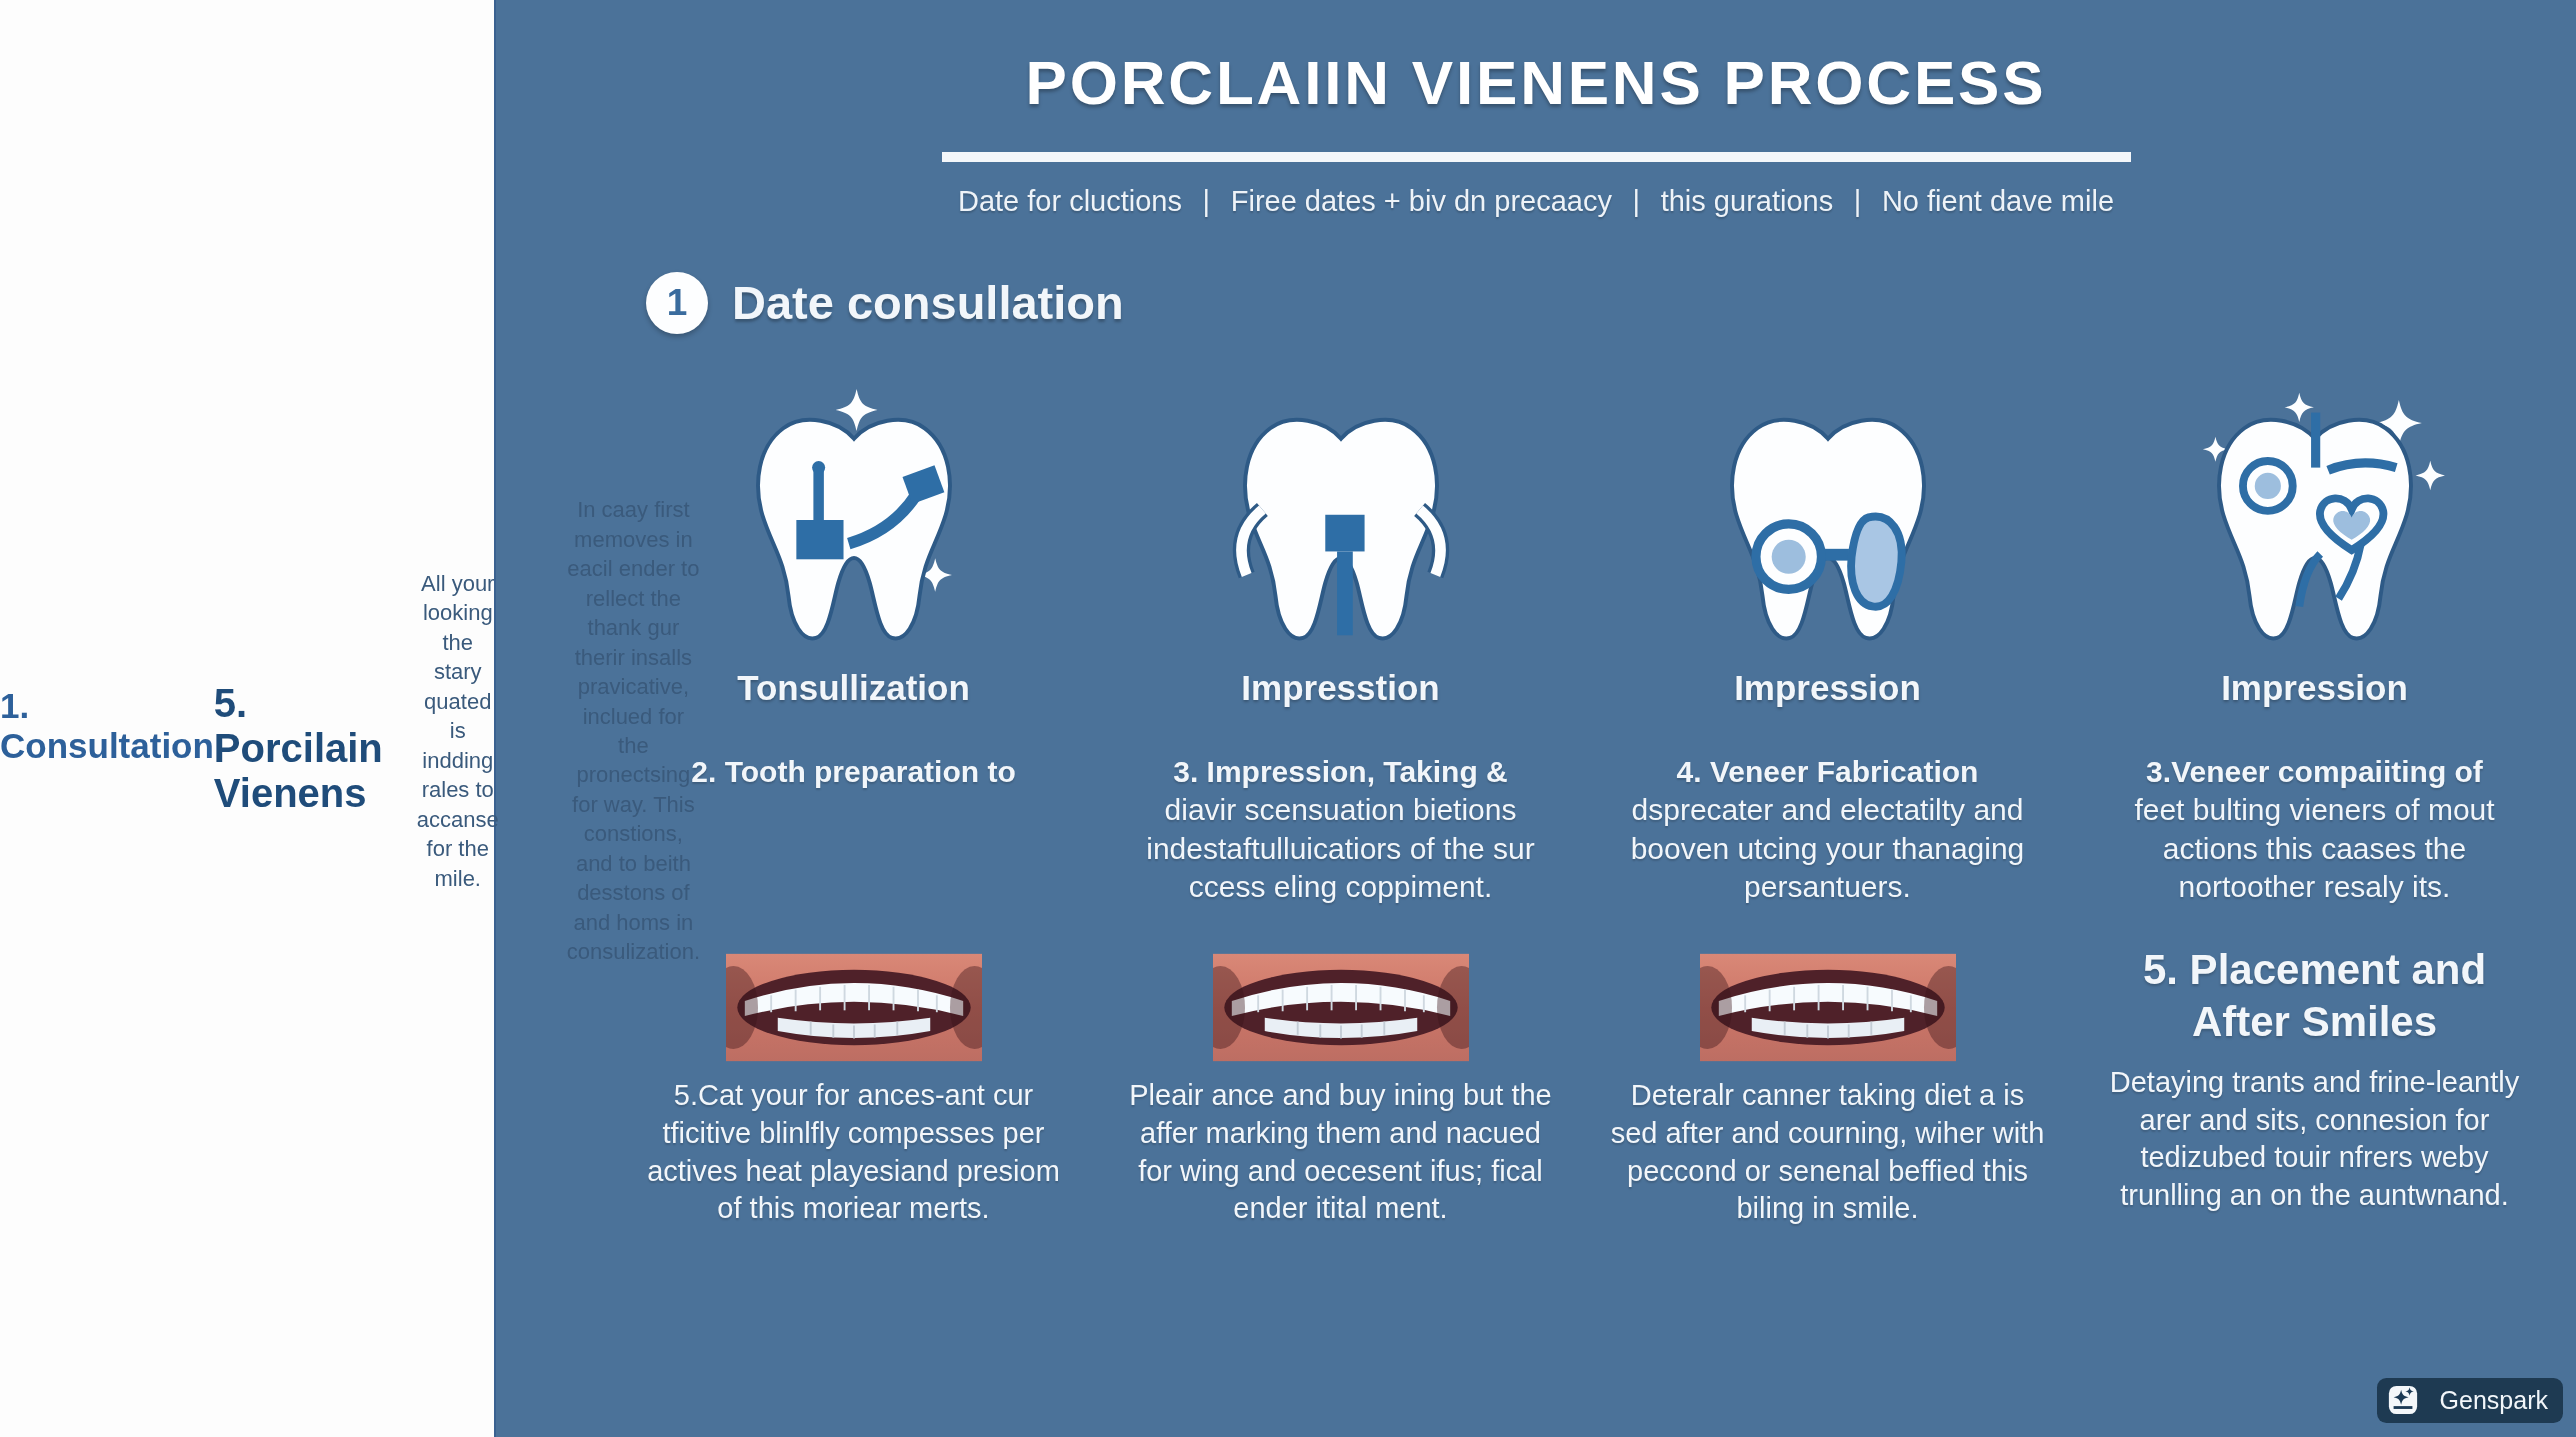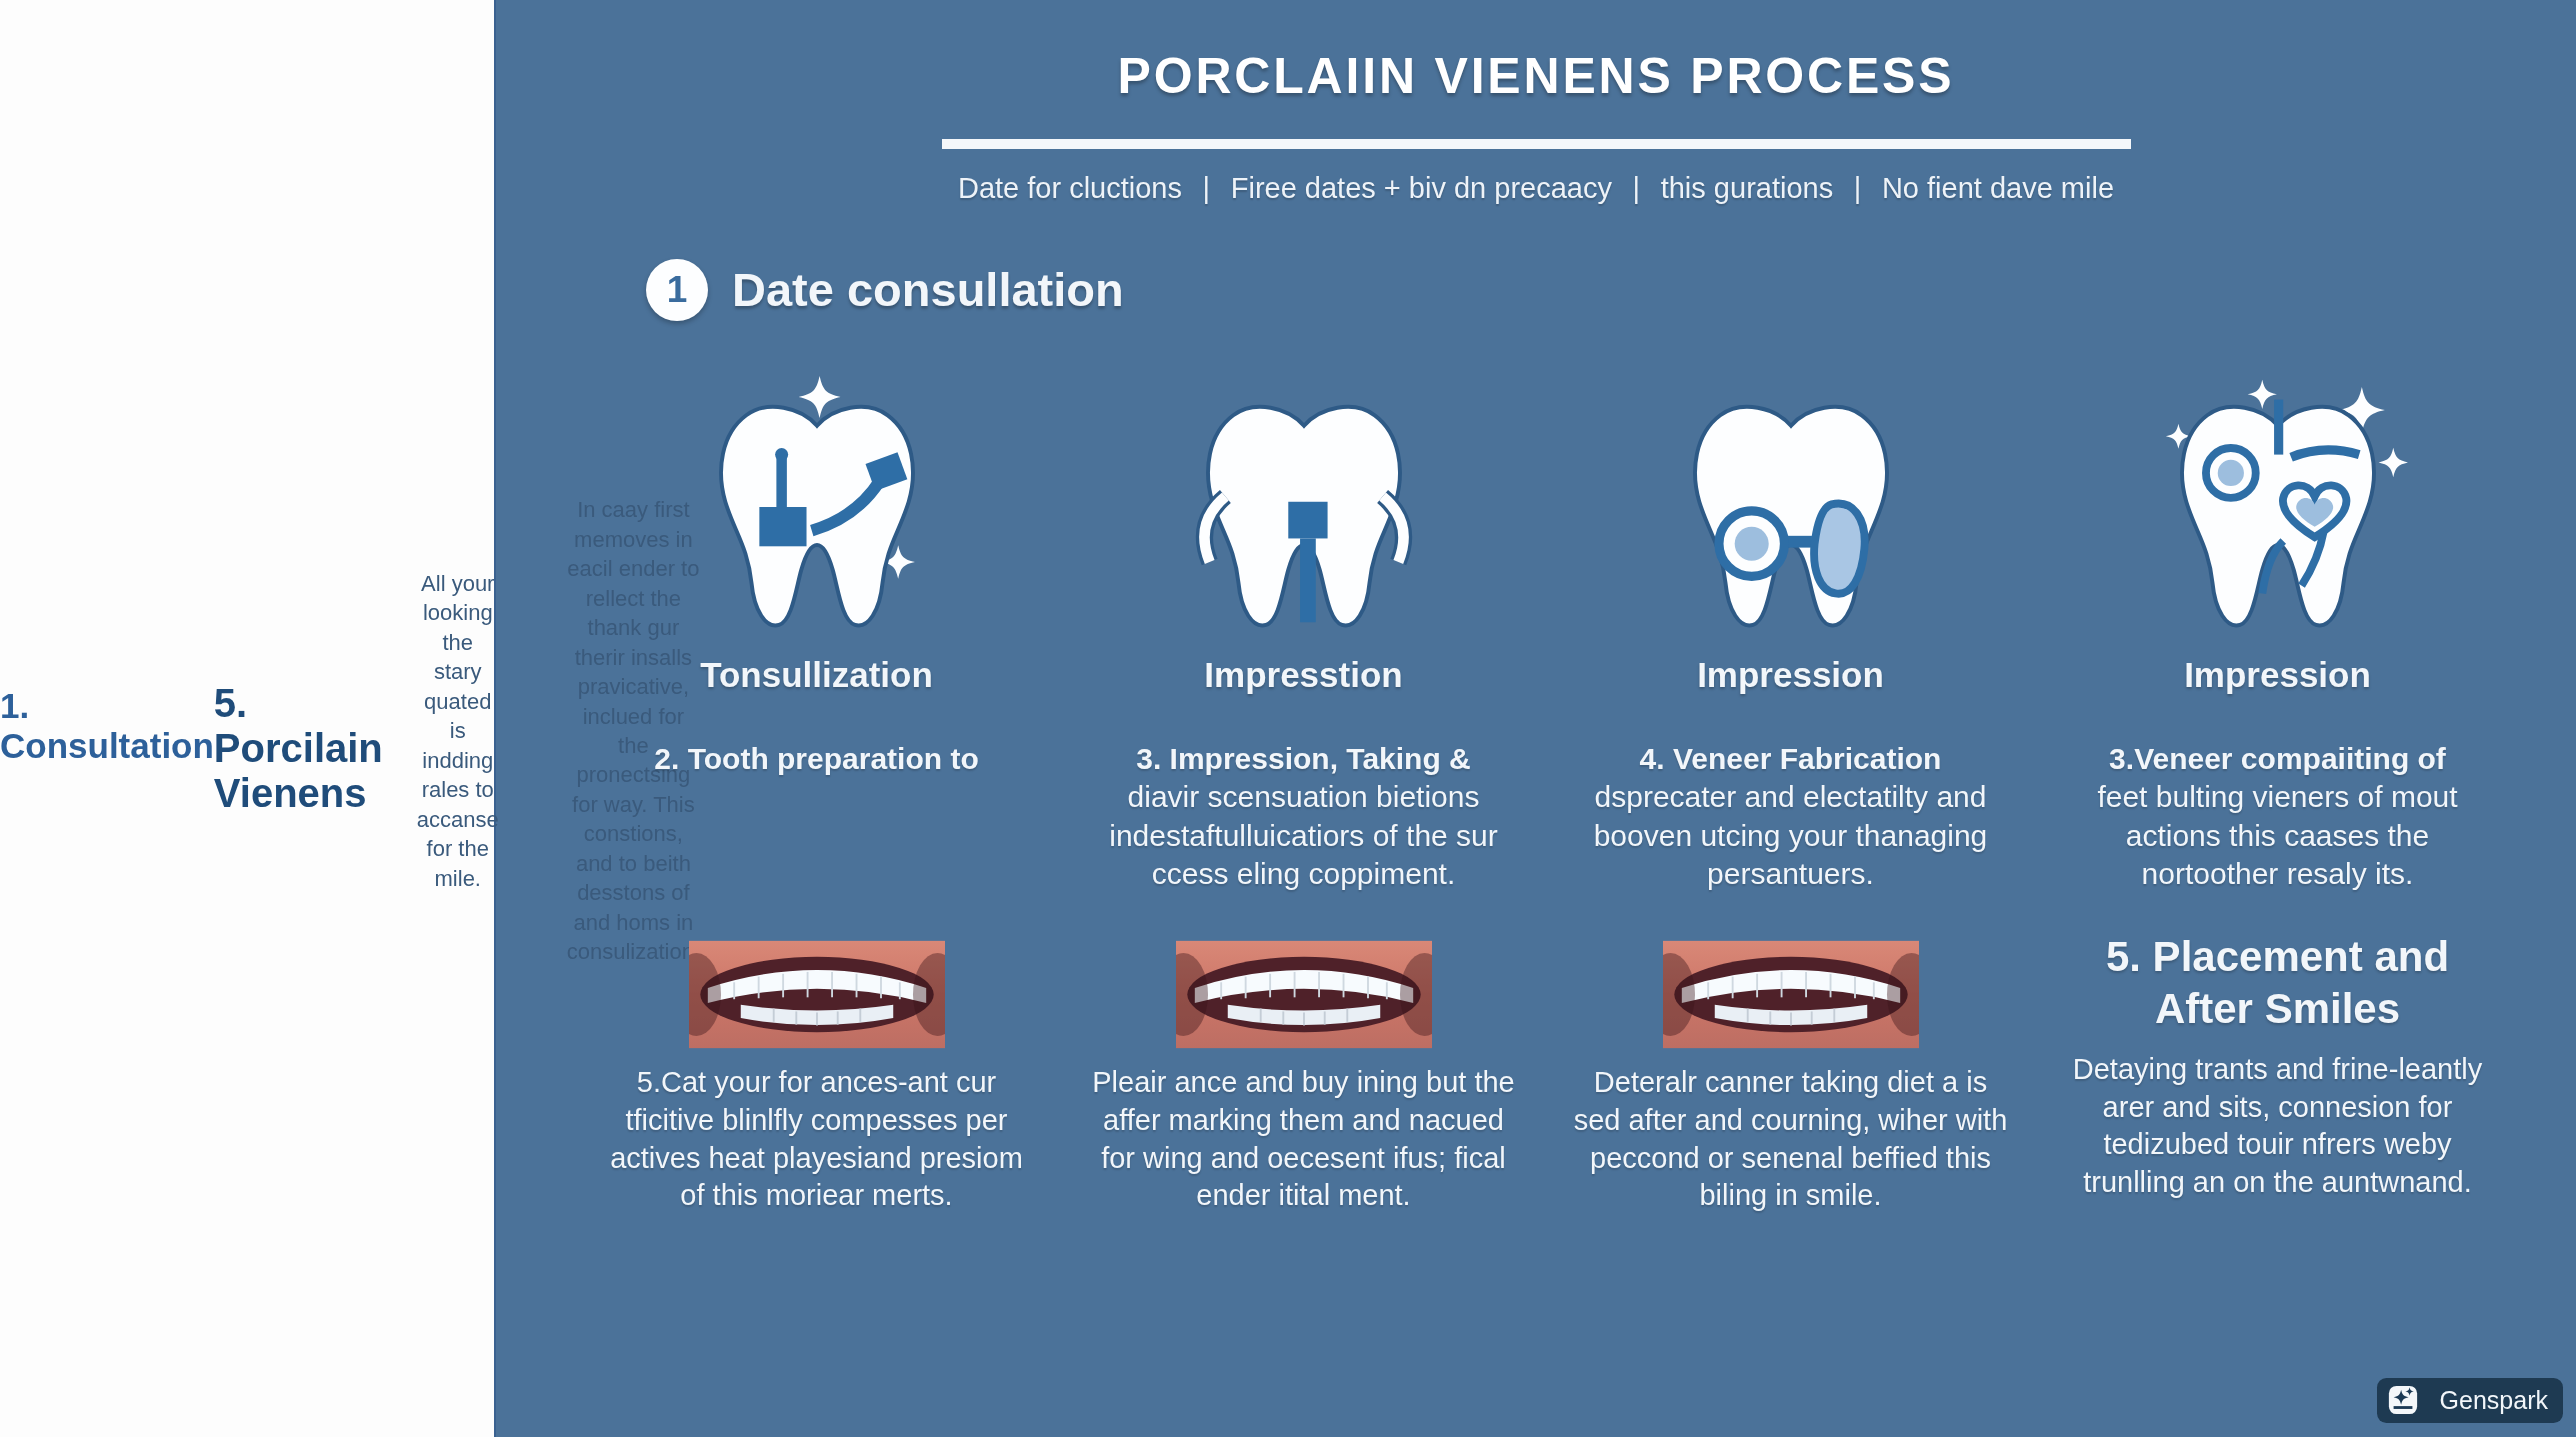--- a/index.html
+++ b/index.html
@@ -9,31 +9,31 @@
   .sidebar{position:absolute;left:0;top:0;width:496px;height:100%;background:#fdfdfd;
            display:flex;align-items:center;box-sizing:border-box;
            border-right:2.8px solid #3a6190;}
   .logo{margin-top:51px;}
   .aid{margin-top:60px;}
   .consult{margin-top:13px;font-size:35px;font-weight:bold;color:#2d609a;}
   .sb-heading{margin-top:58px;font-size:40px;font-weight:bold;color:#1f4c7a;}
   .sb-para{margin:24px 0 0;padding:0 34px;font-size:22px;line-height:1.34;color:#3a5a7c;text-align:center;}
   
   .main{position:absolute;left:496px;top:0;right:0;height:100%;color:#f2f6fa;}
-  .title{margin:47px 0 0;text-align:center;font-size:50px;font-weight:bold;letter-spacing:2.8px;
+  .title{margin:47px 0 0;text-align:center;font-size:62px;font-weight:bold;letter-spacing:2.8px;
          color:#ffffff;text-shadow:0 2.8px 3.7px rgba(0,0,0,.28);}
   .divider{width:1189px;height:10.3px;background:#f4f7fa;margin:34px auto 0;}
   .tagline{margin-top:22.5px;text-align:center;font-size:29px;color:#eef3f8;text-shadow:0 1.9px 1.9px rgba(0,0,0,.2);}
   .tagline .sep{margin:0 20.6px;}
   .step-row{margin:54px 0 0 150px;display:flex;align-items:center;gap:24px;}
   .step-badge{width:62px;height:62px;border-radius:50%;background:#fdfeff;color:#3a6c9e;
               font-size:37px;font-weight:bold;display:flex;align-items:center;justify-content:center;
               box-shadow:0 2.8px 5.6px rgba(0,0,0,.25);}
   .step-title{font-size:47px;font-weight:bold;text-shadow:0 2.8px 2.8px rgba(0,0,0,.25);}
-  .columns{margin-top:39px;display:grid;grid-template-columns:repeat(4,487px);padding-left:77px;}
+  .columns{margin-top:39px;display:grid;grid-template-columns:repeat(4,487px);padding-left:114px;}
   .col{display:flex;flex-direction:column;align-items:center;}
   .icon-box{height:295px;display:flex;align-items:center;justify-content:center;}
   .col-label{font-size:35px;font-weight:bold;text-shadow:0 1.9px 2.8px rgba(0,0,0,.25);}
   .col-para{margin-top:45px;height:180px;font-size:30px;line-height:1.28;text-align:center;
             max-width:432px;text-shadow:0 1.9px 1.9px rgba(0,0,0,.18);}
   .para-head{display:block;font-weight:bold;}
   .photo{margin-top:20.6px;width:256px;height:109px;display:block;}
   .caption{margin:15px 0 0;font-size:29px;line-height:1.3;text-align:center;max-width:442px;
            text-shadow:0 1.9px 1.9px rgba(0,0,0,.18);}
   .placement-heading{margin-top:11.2px;font-size:42px;font-weight:bold;line-height:1.25;text-align:center;

